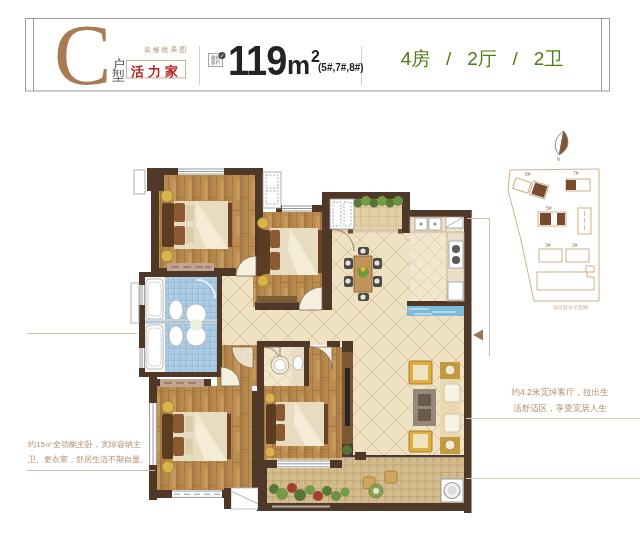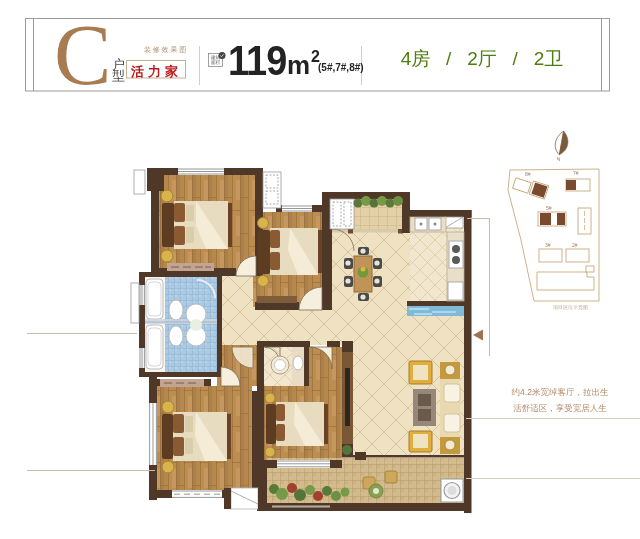--- a/index.html
+++ b/index.html
@@ -380,15 +380,16 @@
 <div class="abs" style="left:112px;top:59px;width:9px;font-size:13px;line-height:11px;color:#4a4a4a;">户型</div>
 <div class="abs" style="left:144px;top:45px;font-size:7px;letter-spacing:1.8px;color:#b39071;">装修效果图</div>
 <div class="abs" style="left:128px;top:62.5px;width:57px;text-align:center;white-space:nowrap;font-family:'Liberation Serif',serif;font-weight:bold;font-size:13px;letter-spacing:4px;color:#b91c1c;">活力家</div>
 <div class="abs" style="left:209px;top:54.5px;width:13px;text-align:center;font-size:4.6px;line-height:5.6px;color:#555;">建筑<br>面积</div>
 <div class="abs" style="left:228px;top:36px;font-weight:bold;font-size:43px;letter-spacing:-1px;color:#232323;transform:scaleX(0.88);transform-origin:left top;">119</div>
 <div class="abs" style="left:287px;top:50px;font-weight:bold;font-size:26px;color:#232323;">m</div>
 <div class="abs" style="left:311px;top:48px;font-weight:bold;font-size:16px;color:#232323;">2</div>
 <div class="abs" style="left:318px;top:62px;font-weight:bold;font-size:10px;color:#232323;">(5#,7#,8#)</div>
 <div class="abs" style="left:382px;top:46px;width:200px;text-align:center;white-space:nowrap;font-size:19px;color:#4d7c0f;">4房&nbsp;&nbsp;&nbsp;/&nbsp;&nbsp;&nbsp;2厅&nbsp;&nbsp;&nbsp;/&nbsp;&nbsp;&nbsp;2卫</div>
 
+<div class="abs bt" style="left:28px;top:438px;white-space:nowrap;font-size:8px;letter-spacing:0;line-height:14.5px;">约15㎡全功能主卧，宽绰容纳主<br>卫、更衣室，舒居生活不期自显。</div>
 <div class="abs bt" style="left:500px;top:384px;width:120px;text-align:center;white-space:nowrap;">约4.2米宽绰客厅，拉出生<br>活舒适区，享受宽居人生</div>
 <div class="abs" style="left:553px;top:304px;font-size:5px;color:#c0a78c;">项目区位示意图</div>
 </div>
 
 </body></html>

